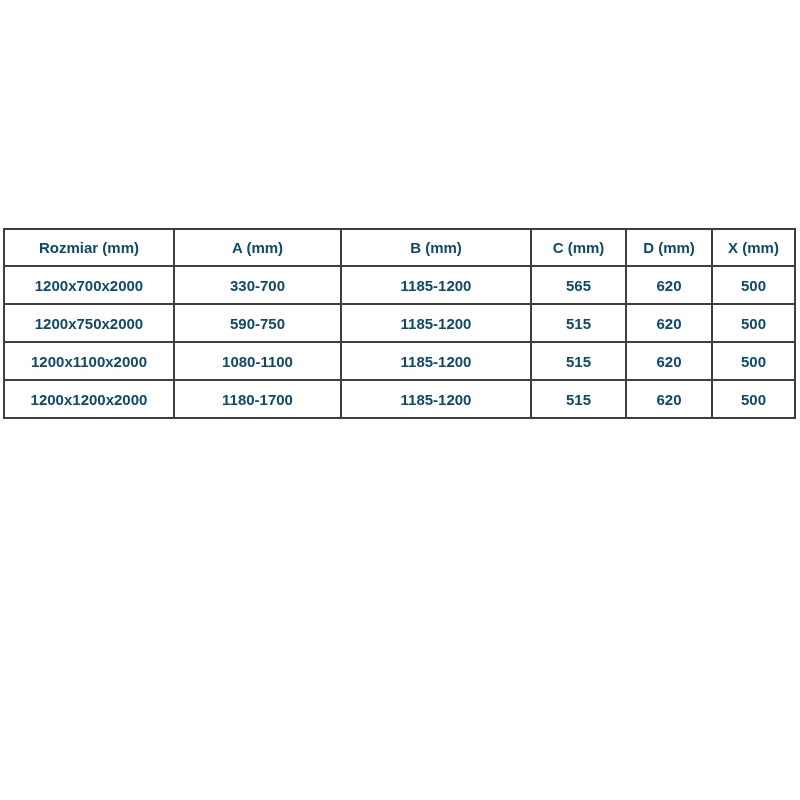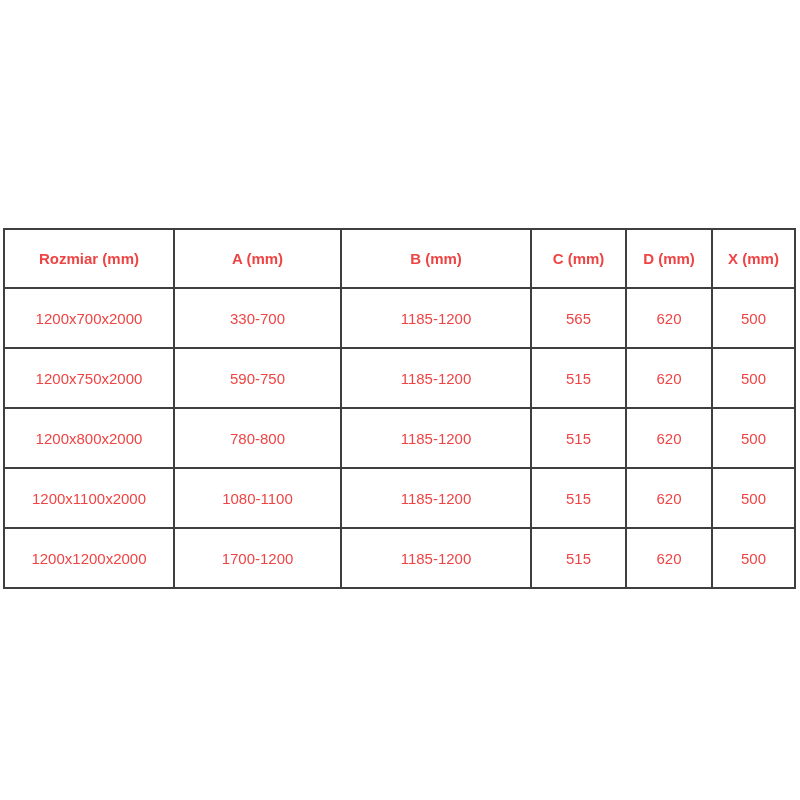--- a/index.html
+++ b/index.html
@@ -22,32 +22,32 @@
     width: 791px;
     border-collapse: collapse;
     table-layout: fixed;
     color: #000000;
   }
   table.spec-table th,
   table.spec-table td {
     border: 2px solid #3f3f3f;
     text-align: center;
     vertical-align: middle;
-    padding: 12px;
+    padding: 1px;
     font-size: 15px;
-    color: #ef4444;
+    color: #0c4a6e;
     overflow: hidden;
     white-space: nowrap;
   }
   table.spec-table th {
     font-weight: bold;
     height: 33px;
   }
   table.spec-table td {
-    font-weight: normal;
+    font-weight: bold;
     height: 34px;
   }
   col.c-rozmiar { width: 170px; }
   col.c-a { width: 167px; }
   col.c-b { width: 190px; }
   col.c-c { width: 95px; }
   col.c-d { width: 86px; }
   col.c-x { width: 83px; }
 </style>
 </head>
@@ -84,38 +84,30 @@
       </tr>
       <tr>
         <td>1200x750x2000</td>
         <td>590-750</td>
         <td>1185-1200</td>
         <td>515</td>
         <td>620</td>
         <td>500</td>
       </tr>
       <tr>
-        <td>1200x800x2000</td>
-        <td>780-800</td>
-        <td>1185-1200</td>
-        <td>515</td>
-        <td>620</td>
-        <td>500</td>
-      </tr>
-      <tr>
         <td>1200x1100x2000</td>
         <td>1080-1100</td>
         <td>1185-1200</td>
         <td>515</td>
         <td>620</td>
         <td>500</td>
       </tr>
       <tr>
         <td>1200x1200x2000</td>
-        <td>1700-1200</td>
+        <td>1180-1700</td>
         <td>1185-1200</td>
         <td>515</td>
         <td>620</td>
         <td>500</td>
       </tr>
     </tbody>
   </table>
 </div>
 
 </body></html>

